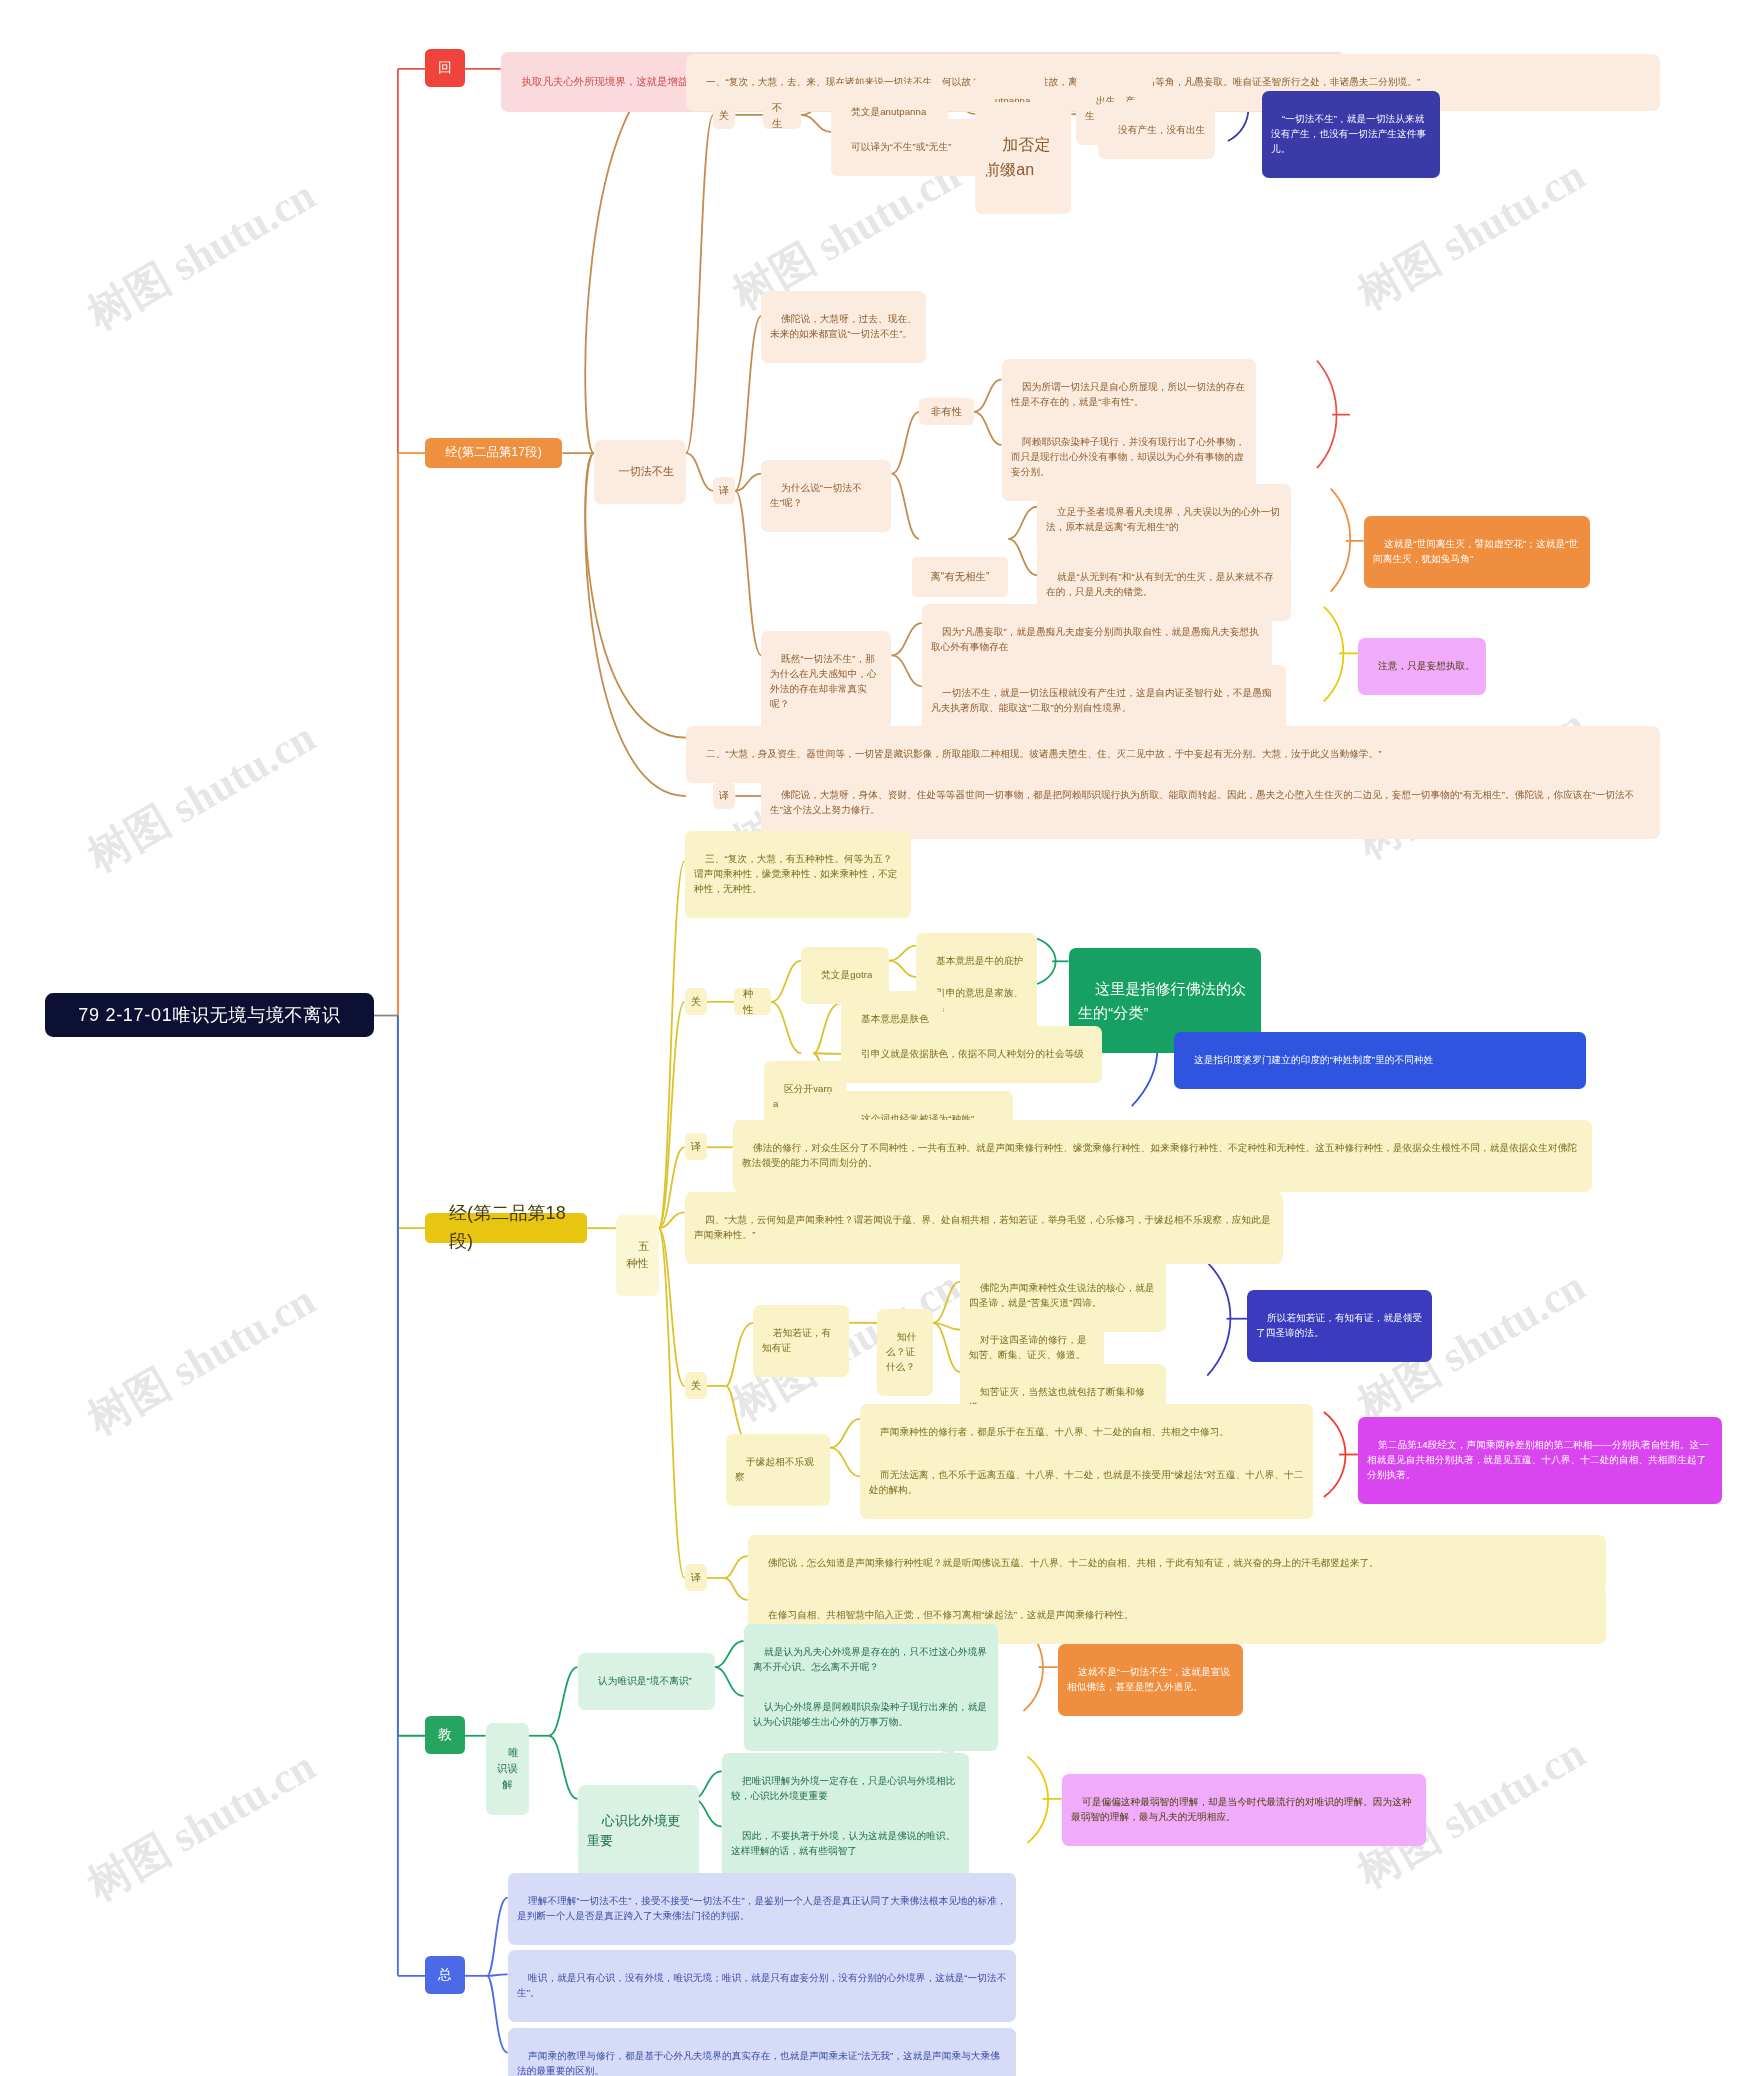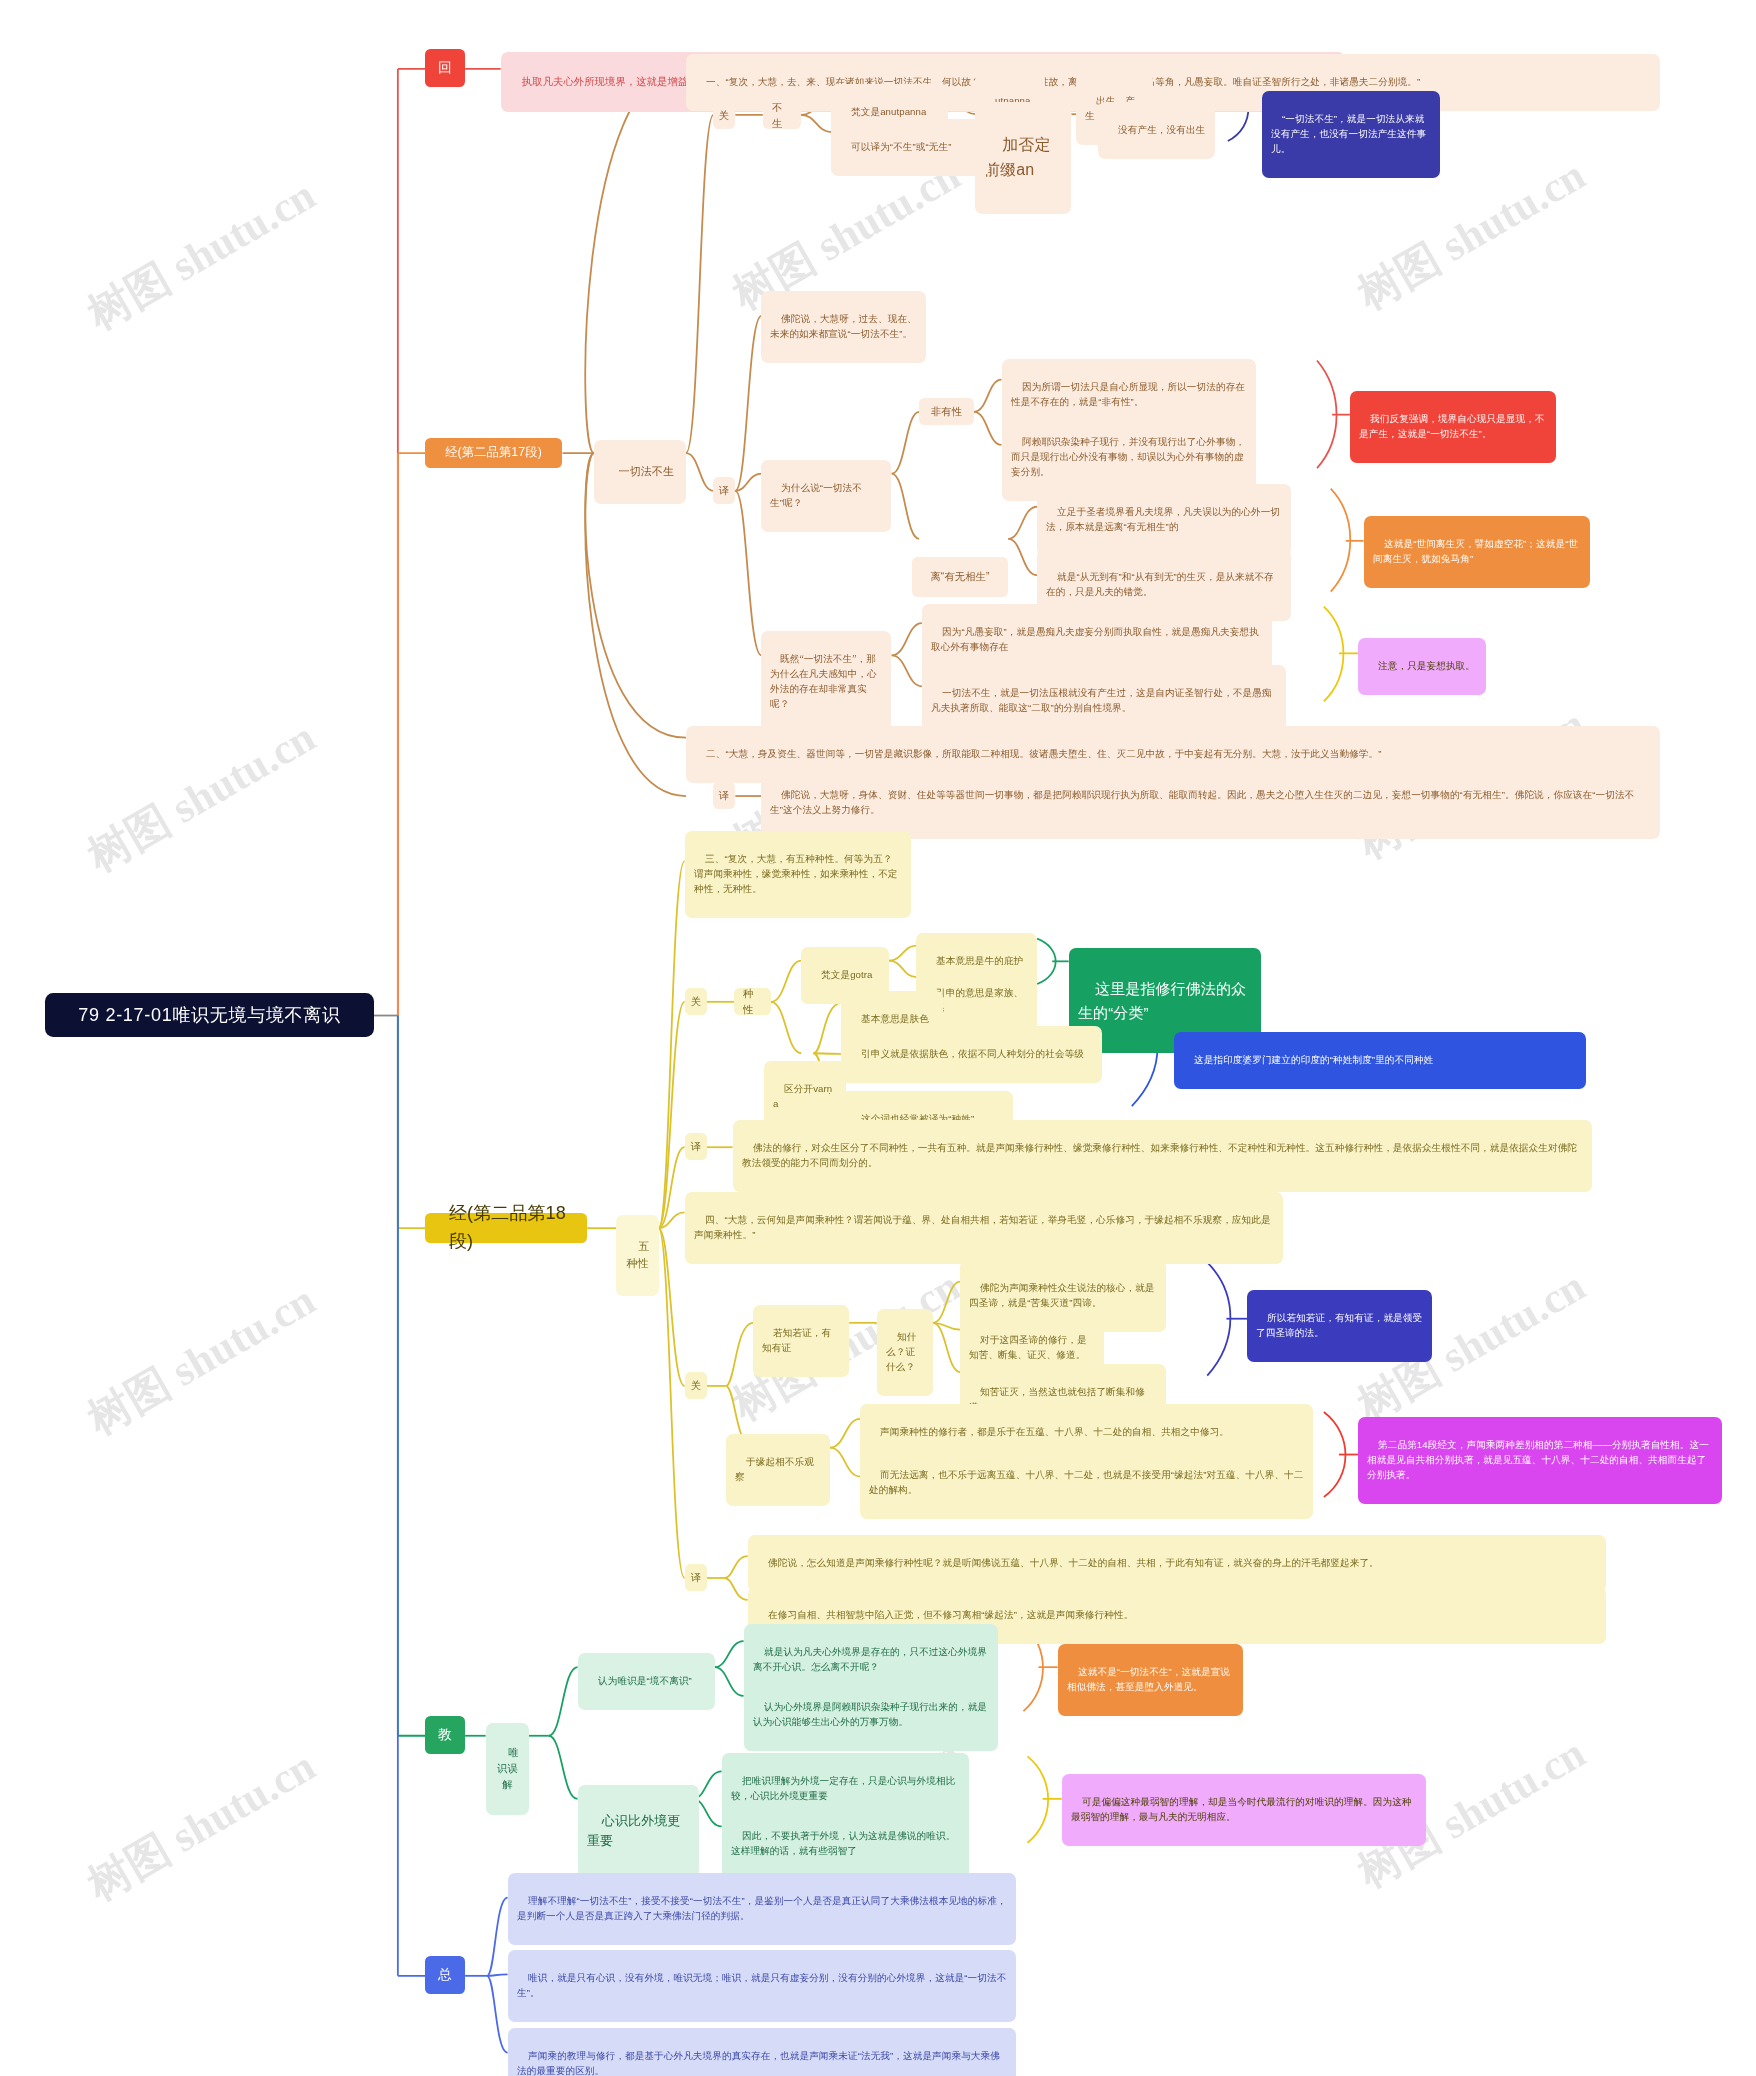--- a/index.html
+++ b/index.html
@@ -277,38 +277,35 @@
 
   <div class="node tag n-peach-lite" style="left:919px; top:398px; width:55px; height:27.4px; font-size:10.3px;">
     <span>非有性</span>
   </div>
   <div class="node n-peach-lite" style="left:1002px; top:359px; width:254px; font-size:9.6px;">
     <span>因为所谓一切法只是自心所显现，所以一切法的存在性是不存在的，就是“非有性”。</span>
   </div>
   <div class="node n-peach-lite" style="left:1002px; top:414px; width:254px; font-size:9.6px;">
     <span>阿赖耶识杂染种子现行，并没有现行出了心外事物，而只是现行出心外没有事物，却误以为心外有事物的虚妄分别。</span>
   </div>
-  <div class="node n-redsolid" style="left:1350px; top:391px; width:206px; font-size:9.6px;">
-    <span>我们反复强调，境界自心现只是显现，不是产生，这就是“一切法不生”。</span>
-  </div>
 
   <div class="node tag n-peach-lite" style="left:912px; top:525px; width:96px; height:40px; font-size:10.3px;margin-top:32px;">
     <span>离“有无相生”</span>
   </div>
   <div class="node n-peach-lite" style="left:1037px; top:484px; width:254px; font-size:9.6px;">
     <span>立足于圣者境界看凡夫境界，凡夫误以为的心外一切法，原本就是远离“有无相生”的</span>
   </div>
   <div class="node n-peach-lite" style="left:1037px; top:549px; width:254px; font-size:9.6px;">
     <span>就是“从无到有”和“从有到无”的生灭，是从来就不存在的，只是凡夫的错觉。</span>
   </div>
   <div class="node n-orangesolid" style="left:1364px; top:516px; width:226px; font-size:9.6px;">
     <span>这就是“世间离生灭，譬如虚空花”；这就是“世间离生灭，犹如兔马角”</span>
   </div>
 
-  <div class="node n-peach-lite" style="left:761px; top:631px; width:130px; font-size:9.6px;font-family:Liberation Serif, serif;">
+  <div class="node n-peach-lite" style="left:761px; top:631px; width:130px; font-size:9.6px;">
     <span>既然“一切法不生”，那为什么在凡夫感知中，心外法的存在却非常真实呢？</span>
   </div>
   <div class="node n-peach-lite" style="left:922px; top:604px; width:350px; font-size:9.6px;">
     <span>因为“凡愚妄取”，就是愚痴凡夫虚妄分别而执取自性，就是愚痴凡夫妄想执取心外有事物存在</span>
   </div>
   <div class="node n-peach-lite" style="left:922px; top:665px; width:364px; font-size:9.6px;">
     <span>一切法不生，就是一切法压根就没有产生过，这是自内证圣智行处，不是愚痴凡夫执著所取、能取这“二取”的分别自性境界。</span>
   </div>
   <div class="node n-yellowbox" style="left:1358px; top:638px; width:128px; font-size:9.6px;">
     <span>注意，只是妄想执取。</span>

